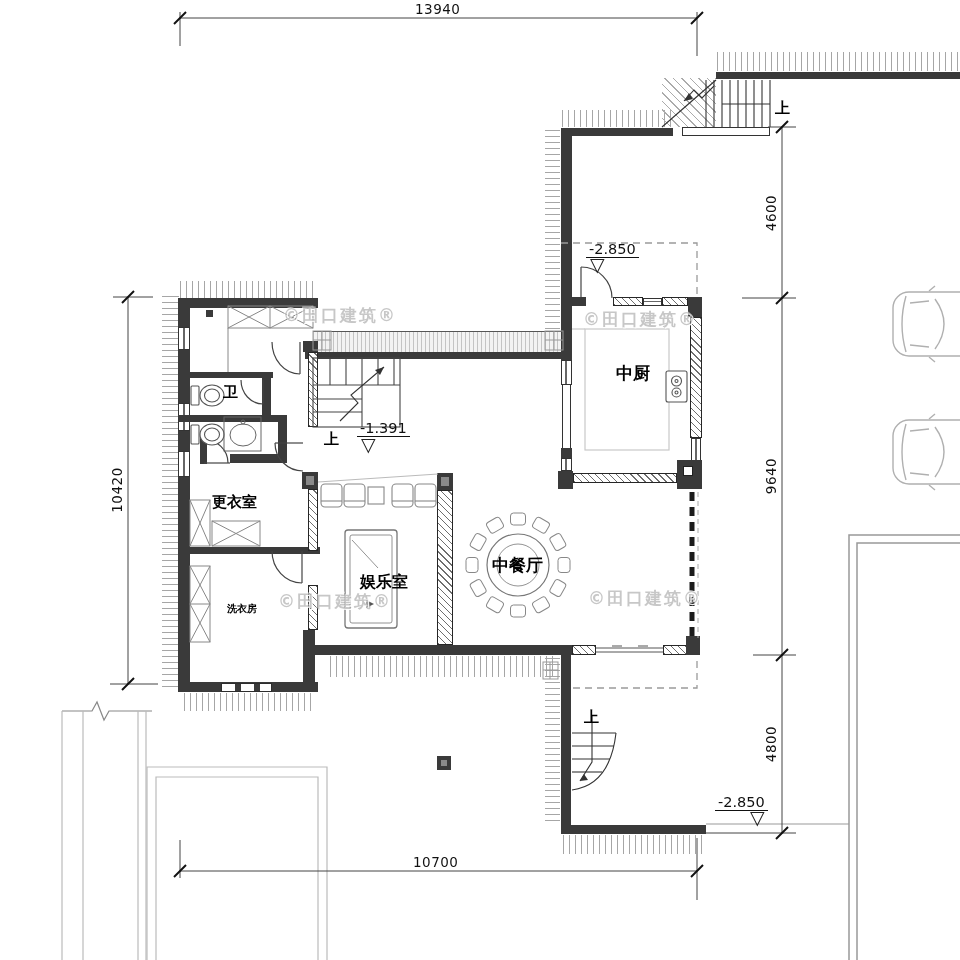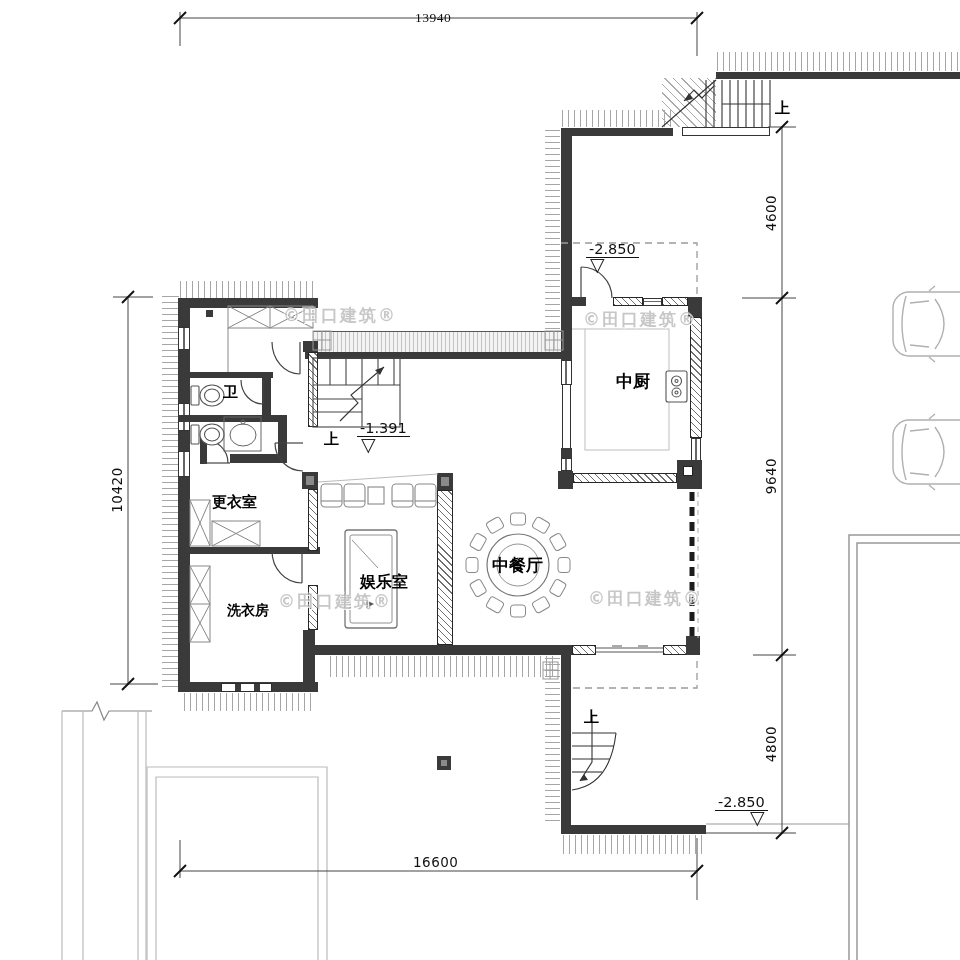--- a/index.html
+++ b/index.html
@@ -369,39 +369,39 @@
         <line x1="691" y1="877" x2="703" y2="865"></line>
       <line x1="122" y1="303" x2="134" y2="291"></line>
         <line x1="122" y1="690" x2="134" y2="678"></line>
       <line x1="776" y1="133" x2="788" y2="121"></line>
         <line x1="776" y1="304" x2="788" y2="292"></line>
       <line x1="776" y1="661" x2="788" y2="649"></line>
         <line x1="776" y1="839" x2="788" y2="827"></line>
     </g>
   </svg>
 
-  <div class="dim" style="left:415px;top:10px;font-family:Liberation Serif, serif;">13940</div>
-  <div class="dim" style="left:413px;top:854px;">16600</div>
+  <div class="dim" style="left:415px;top:1px;">13940</div>
+  <div class="dim" style="left:413px;top:854px;">10700</div>
   <div class="dim dim-v" style="left:117px;top:490px;">10420</div>
   <div class="dim dim-v" style="left:771px;top:213px;">4600</div>
   <div class="dim dim-v" style="left:771px;top:476px;">9640</div>
   <div class="dim dim-v" style="left:771px;top:744px;">4800</div>
 
   <div class="elev" style="left:586px;top:241px;">-2.850</div>
   <div class="tri" style="left:590px;top:255px;">▽</div>
   <div class="elev" style="left:357px;top:420px;">-1.391</div>
   <div class="tri" style="left:361px;top:435px;">▽</div>
   <div class="elev" style="left:715px;top:794px;">-2.850</div>
   <div class="tri" style="left:750px;top:808px;">▽</div>
 
-  <div class="lab" style="left:616px;top:370px;font-size:17px;">中厨</div>
+  <div class="lab" style="left:616px;top:362px;font-size:17px;">中厨</div>
   <div class="lab" style="left:492px;top:554px;font-size:17px;">中餐厅</div>
   <div class="lab" style="left:360px;top:572px;font-size:16px;">娱乐室</div>
   <div class="lab" style="left:212px;top:493px;font-size:15px;">更衣室</div>
-  <div class="lab" style="left:227px;top:602px;font-size:14px;">洗衣房</div>
+  <div class="lab" style="left:227px;top:602px;font-size:10px;">洗衣房</div>
   <div class="lab" style="left:223px;top:383px;font-size:15px;">卫</div>
 
   <div class="up" style="left:775px;top:99px;">上</div>
   <div class="up" style="left:324px;top:430px;">上</div>
   <div class="up" style="left:584px;top:708px;">上</div>
 
   <div class="wm" style="left:283px;top:304px;">©田口建筑®</div>
   <div class="wm" style="left:583px;top:308px;">©田口建筑®</div>
   <div class="wm" style="left:278px;top:590px;">©田口建筑®</div>
   <div class="wm" style="left:588px;top:587px;">©田口建筑®</div>

